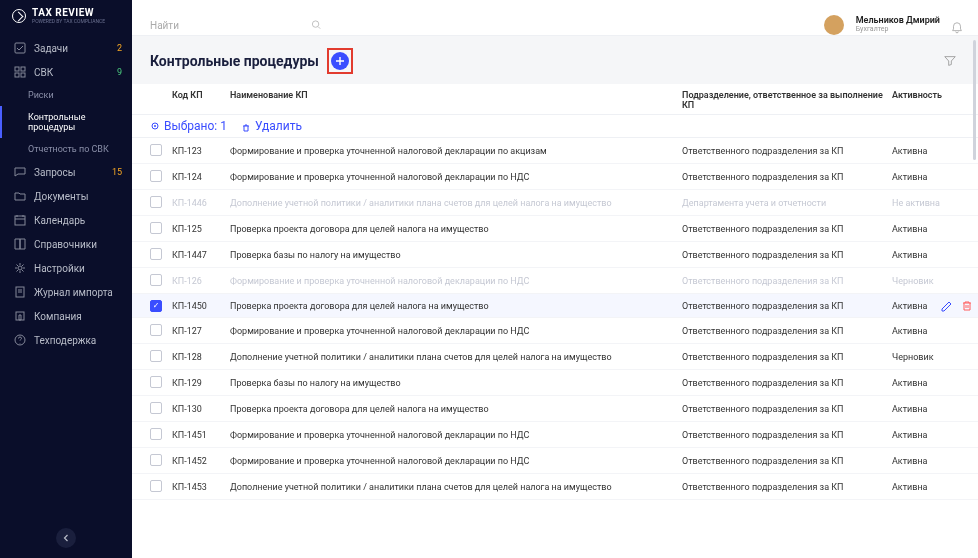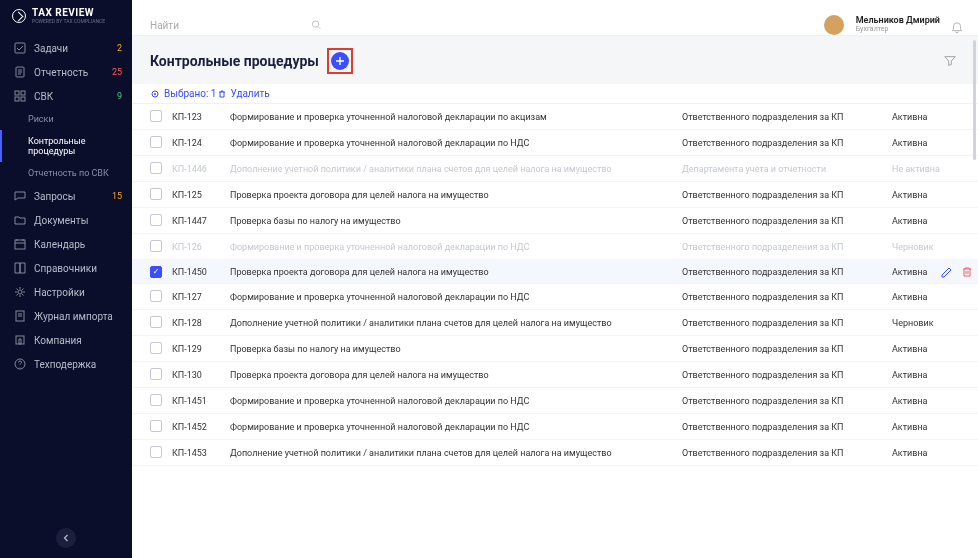--- a/index.html
+++ b/index.html
@@ -38,21 +38,21 @@
 .page-title{font-size:14px;font-weight:700;color:#1a1f3d}
 .add-btn-wrap{margin-left:8px;border:2px solid #e23b2e;padding:2px}
 .add-btn{width:18px;height:18px;border-radius:50%;background:#3a4dff;color:#fff;display:flex;align-items:center;justify-content:center;font-size:13px;font-weight:600;cursor:pointer}
 .filter-btn{margin-left:auto;width:20px;height:20px;display:flex;align-items:center;justify-content:center;color:#999;cursor:pointer}
 .table-head{display:flex;padding:6px 18px 4px;font-size:9px;font-weight:600;color:#333;border-bottom:1px solid #eef0f4;background:#fff}
 .col-chk{width:22px;flex-shrink:0}
 .col-code{width:58px;flex-shrink:0}
 .col-name{flex:1}
 .col-dept{width:210px;flex-shrink:0}
 .col-act{width:68px;flex-shrink:0}
-.bulk-row{display:flex;align-items:center;padding:4px 18px;font-size:10px;border-bottom:1px solid #eef0f4}
+.bulk-row{display:flex;align-items:center;padding:4px 18px;font-size:12px;gap:14px;border-bottom:1px solid #eef0f4}
 .bulk-sel{color:#3a4dff;display:flex;align-items:center;gap:4px}
 .bulk-del{color:#3a4dff;display:flex;align-items:flex-end;gap:4px;cursor:pointer}
 .tbody{overflow-y:auto}
 .trow{display:flex;align-items:center;padding:5.5px 18px;font-size:9px;color:#333;border-bottom:1px solid #f3f4f7;position:relative}
 .trow.muted{color:#c5c8d3}
 .trow.sel{background:#f5f7ff}
 .chk{width:12px;height:12px;border:1px solid #c5c8d3;border-radius:2px;display:inline-flex;align-items:center;justify-content:center;background:#fff;cursor:pointer;flex-shrink:0}
 .chk.on{background:#3a4dff;border-color:#3a4dff;color:#fff;font-size:8px}
 .row-actions{position:absolute;right:4px;top:50%;transform:translateY(-50%);display:flex;gap:6px;opacity:1}
 .ra-ic{width:14px;height:14px;cursor:pointer}
@@ -80,30 +80,20 @@
               <rect x="1" y="1" width="10" height="10" rx="1" stroke="currentColor" fill="none"></rect>
               <path d="M3 6l2 2 4-4" stroke="currentColor" fill="none"></path>
             </svg>
           </span>
           <span class="nav-lbl">Задачи</span>
           <span class="badge">2</span>
         </li>
         <li class="nav-item">
           <span class="nav-ic">
             <svg width="12" height="12" viewBox="0 0 12 12">
-              <rect x="2" y="1" width="8" height="10" rx="1" stroke="currentColor" fill="none"></rect>
-              <path d="M4 4h4M4 6h4M4 8h3" stroke="currentColor"></path>
-            </svg>
-          </span>
-          <span class="nav-lbl">Отчетность</span>
-          <span class="badge red">25</span>
-        </li>
-        <li class="nav-item">
-          <span class="nav-ic">
-            <svg width="12" height="12" viewBox="0 0 12 12">
               <rect x="1" y="1" width="4" height="4" stroke="currentColor" fill="none"></rect>
               <rect x="7" y="1" width="4" height="4" stroke="currentColor" fill="none"></rect>
               <rect x="1" y="7" width="4" height="4" stroke="currentColor" fill="none"></rect>
               <rect x="7" y="7" width="4" height="4" stroke="currentColor" fill="none"></rect>
             </svg>
           </span>
           <span class="nav-lbl">СВК</span>
           <span class="badge grn">9</span>
         </li>
         <li class="nav-item sub">
@@ -228,20 +218,27 @@
             </svg>
         </span>
       </span>
       <span class="filter-btn">
         <svg width="14" height="14" viewBox="0 0 16 16">
             <path d="M2 3h12l-4.5 5v4l-3 1v-5L2 3z" stroke="currentColor" fill="none"></path>
           </svg>
       </span>
     </div>
 
+    <div class="table-head">
+      <div class="col-chk"></div>
+      <div class="col-code">Код КП</div>
+      <div class="col-name">Наименование КП</div>
+      <div class="col-dept">Подразделение, ответственное за выполнение КП</div>
+      <div class="col-act">Активность</div>
+    </div>
 
     <div class="bulk-row">
       <span class="bulk-sel">
         <svg width="10" height="10" viewBox="0 0 10 10">
             <circle cx="5" cy="5" r="3" stroke="#3a4dff" fill="none"></circle>
             <circle cx="5" cy="5" r="1" fill="#3a4dff"></circle>
           </svg>
         <span>Выбрано: 1</span>
       </span>
       <span class="bulk-del">

